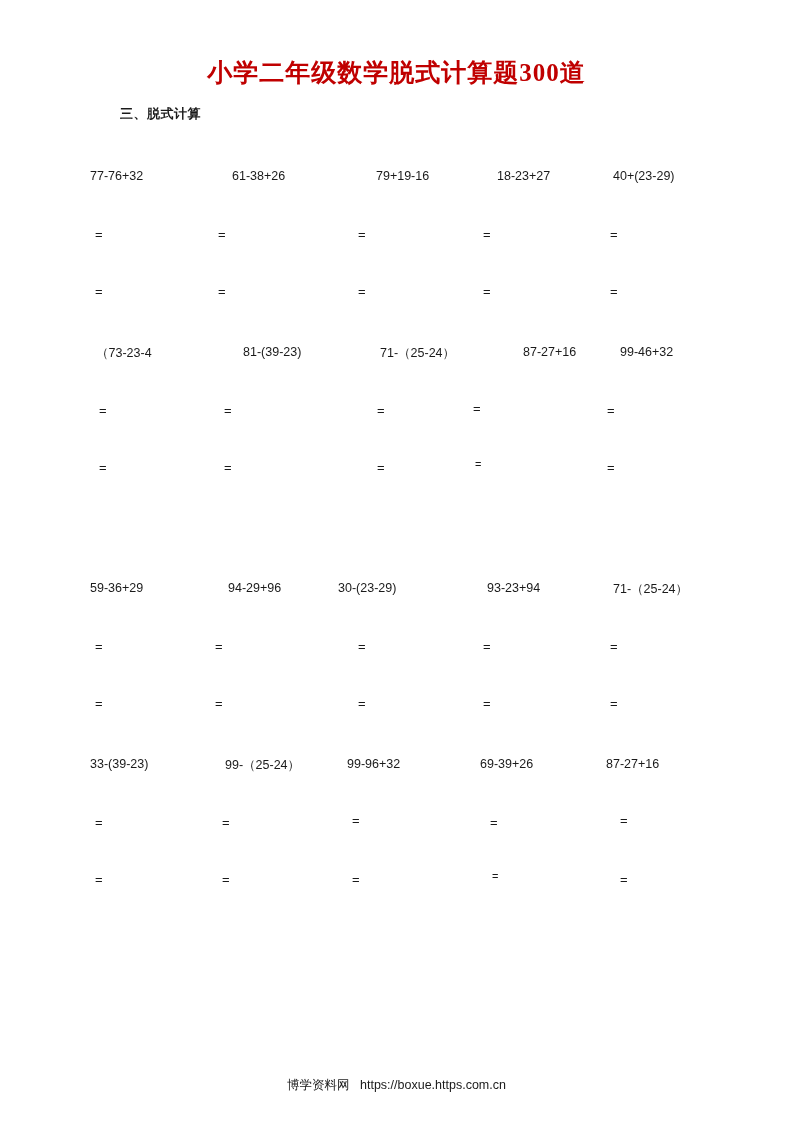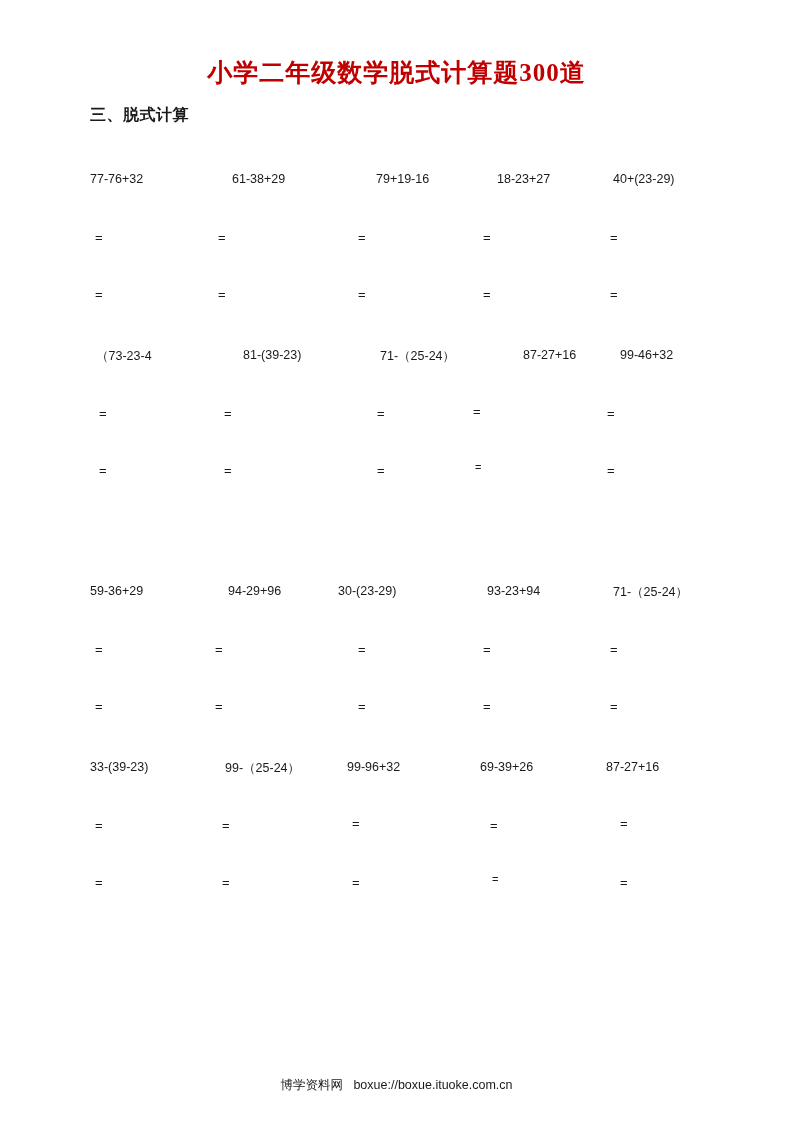--- a/index.html
+++ b/index.html
@@ -25,24 +25,24 @@
     text-align: center;
     color: #c00000;
     font-weight: bold;
     font-size: 25px;
     font-family: "Liberation Serif", "DejaVu Serif", serif;
     letter-spacing: 1px;
     margin: 0;
     padding-top: 56px;
   }
   .section-heading {
-    font-size: 16px;
+    font-size: 13px;
     font-weight: bold;
     color: #1a1a1a;
-    padding-left: 90px;
+    padding-left: 120px;
     letter-spacing: 0.5px;
   }
   .problem-row {
     position: relative;
     height: 34px;
   }
   .eq-row {
     position: relative;
     height: 63px;
   }
@@ -82,21 +82,21 @@
   <div class="spacer-sm"></div>
 
   <div>
     <div class="section-heading">三、脱式计算</div>
 
     <div class="spacer-lg"></div>
 
     <div>
       <div class="problem-row">
         <span class="cell" style="left:90px">77-76+32</span>
-        <span class="cell" style="left:232px">61-38+29</span>
+        <span class="cell" style="left:232px">61-38+26</span>
         <span class="cell" style="left:376px">79+19-16</span>
         <span class="cell" style="left:497px">18-23+27</span>
         <span class="cell" style="left:613px">40+(23-29)</span>
       </div>
       <div class="eq-row">
         <span class="eq-cell" style="left:95px;top:24px">=</span>
         <span class="eq-cell" style="left:218px;top:24px">=</span>
         <span class="eq-cell" style="left:358px;top:24px">=</span>
         <span class="eq-cell" style="left:483px;top:24px">=</span>
         <span class="eq-cell" style="left:610px;top:24px">=</span>
@@ -190,16 +190,16 @@
         <span class="eq-cell" style="left:352px;top:18px">=</span>
         <span class="eq-cell" style="left:492px;top:16px;font-size:11px">=</span>
         <span class="eq-cell" style="left:620px;top:18px">=</span>
       </div>
     </div>
   </div>
 
   <div class="footer">
     <span class="site-name">博学资料网</span>
     <span>&nbsp;</span>
-    <span class="site-url">boxue://boxue.ituoke.com.cn</span>
+    <span class="site-url">https://boxue.https.com.cn</span>
   </div>
 
 </div>
 
 </body></html>

